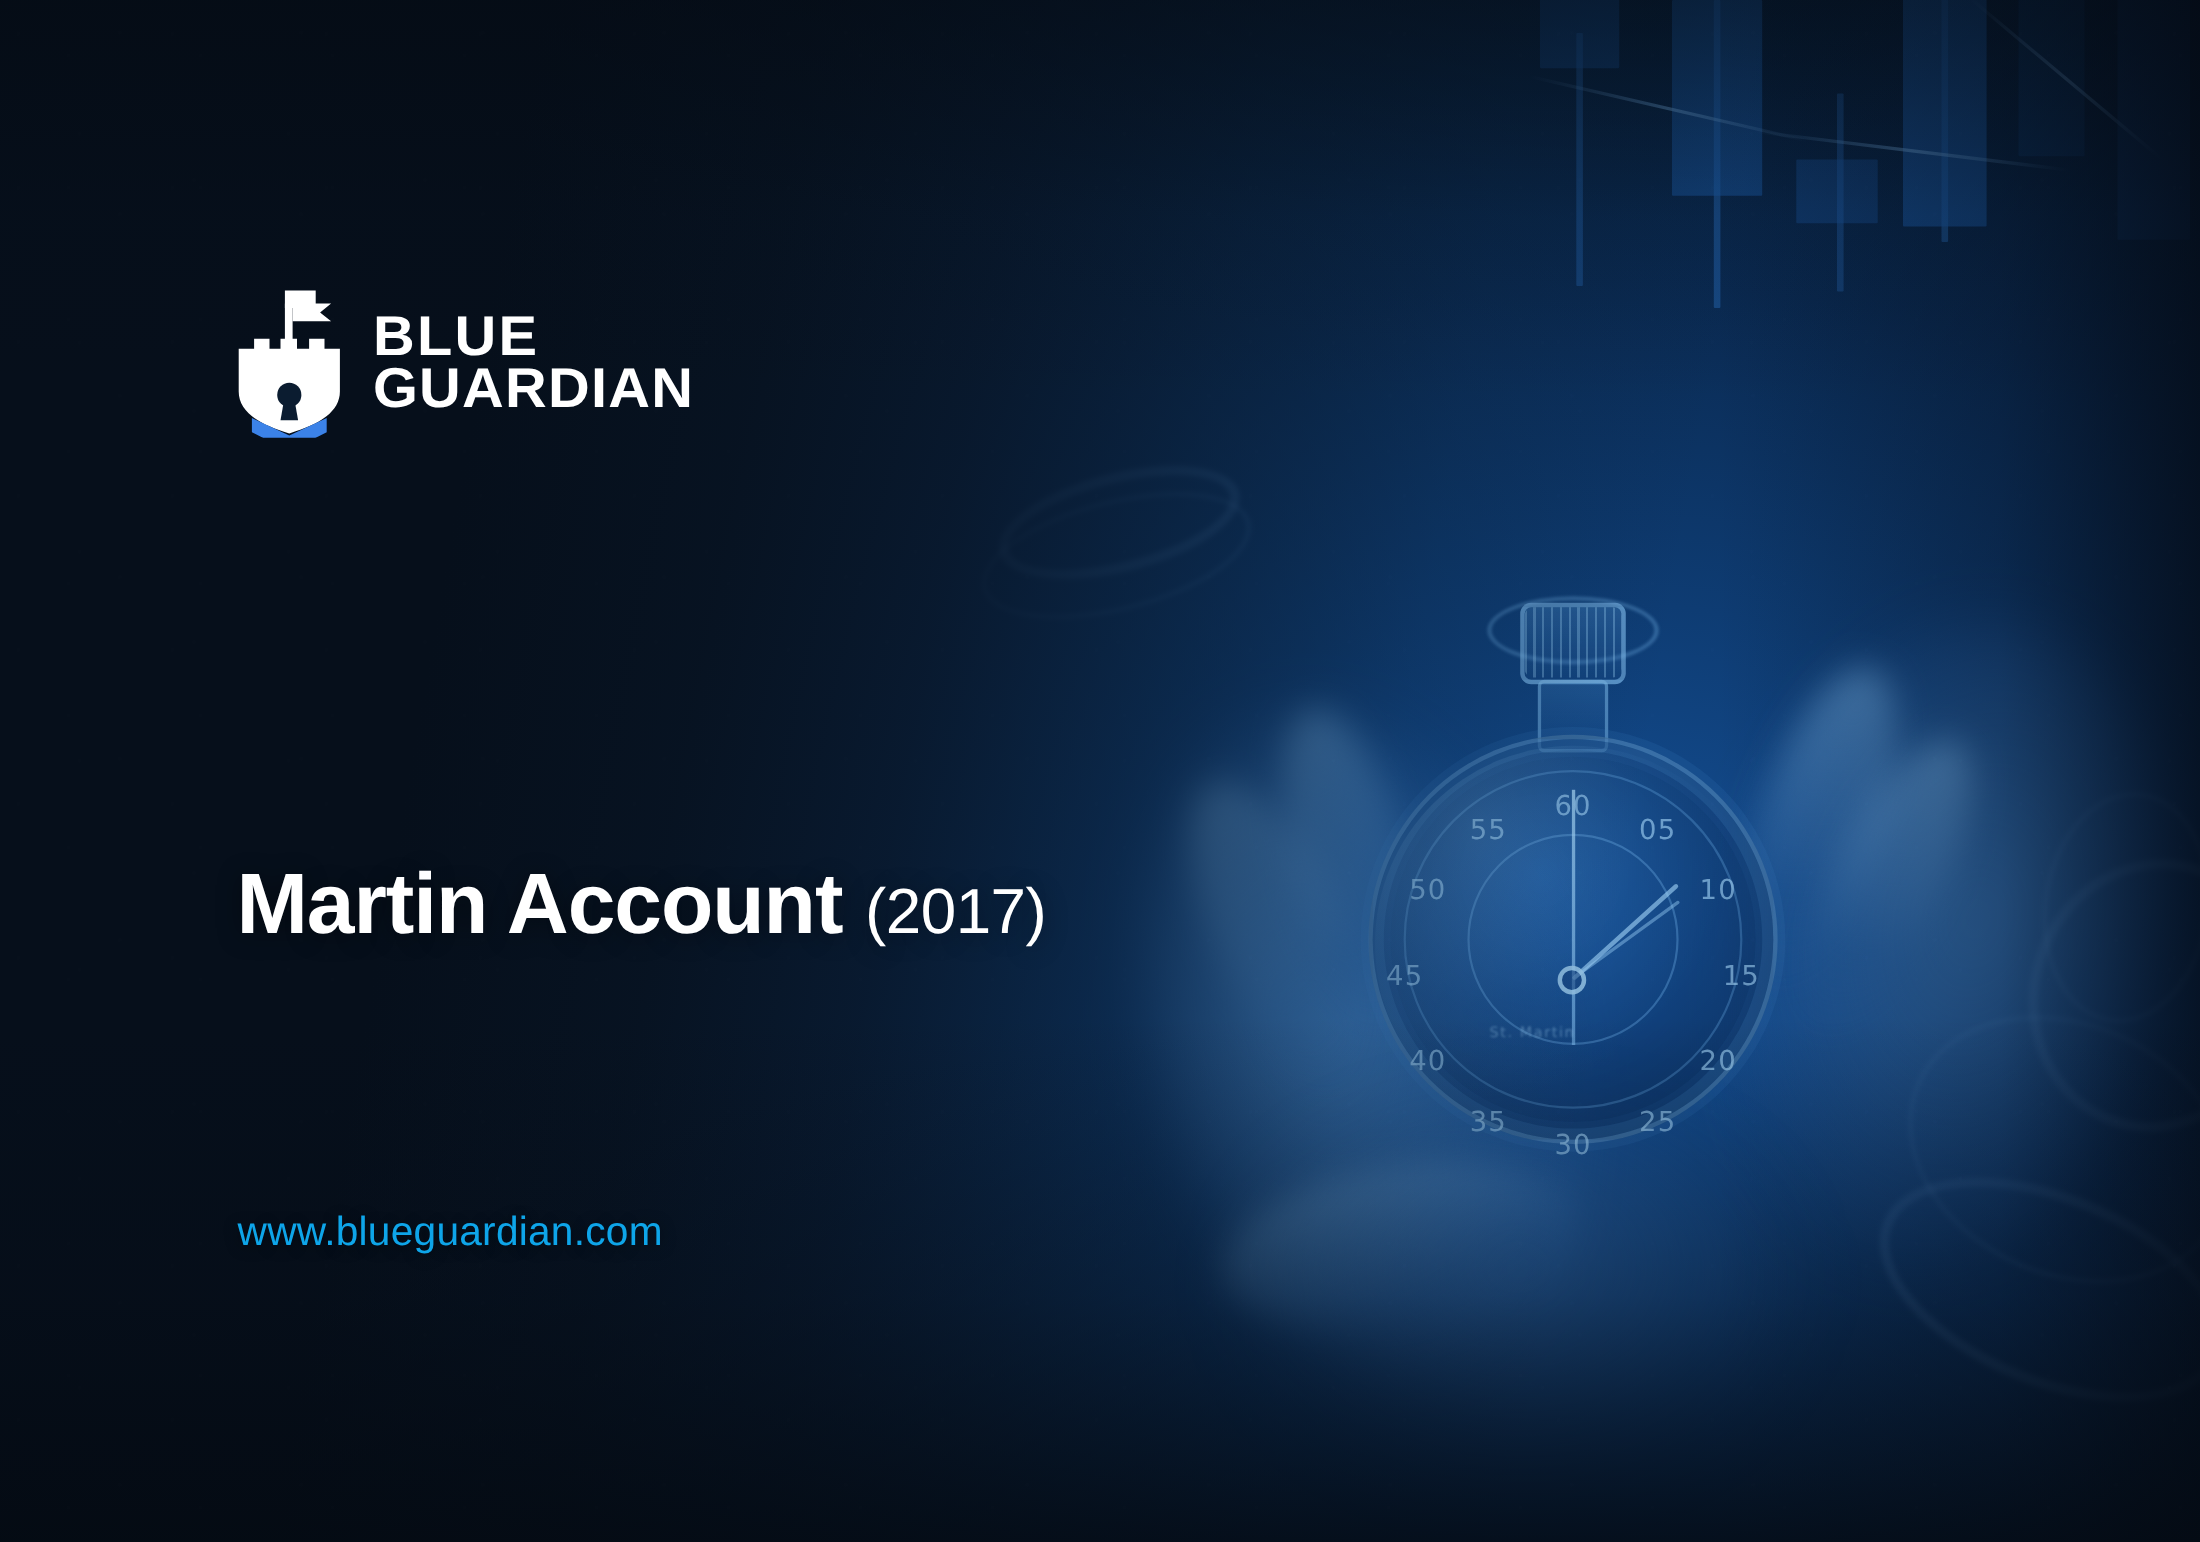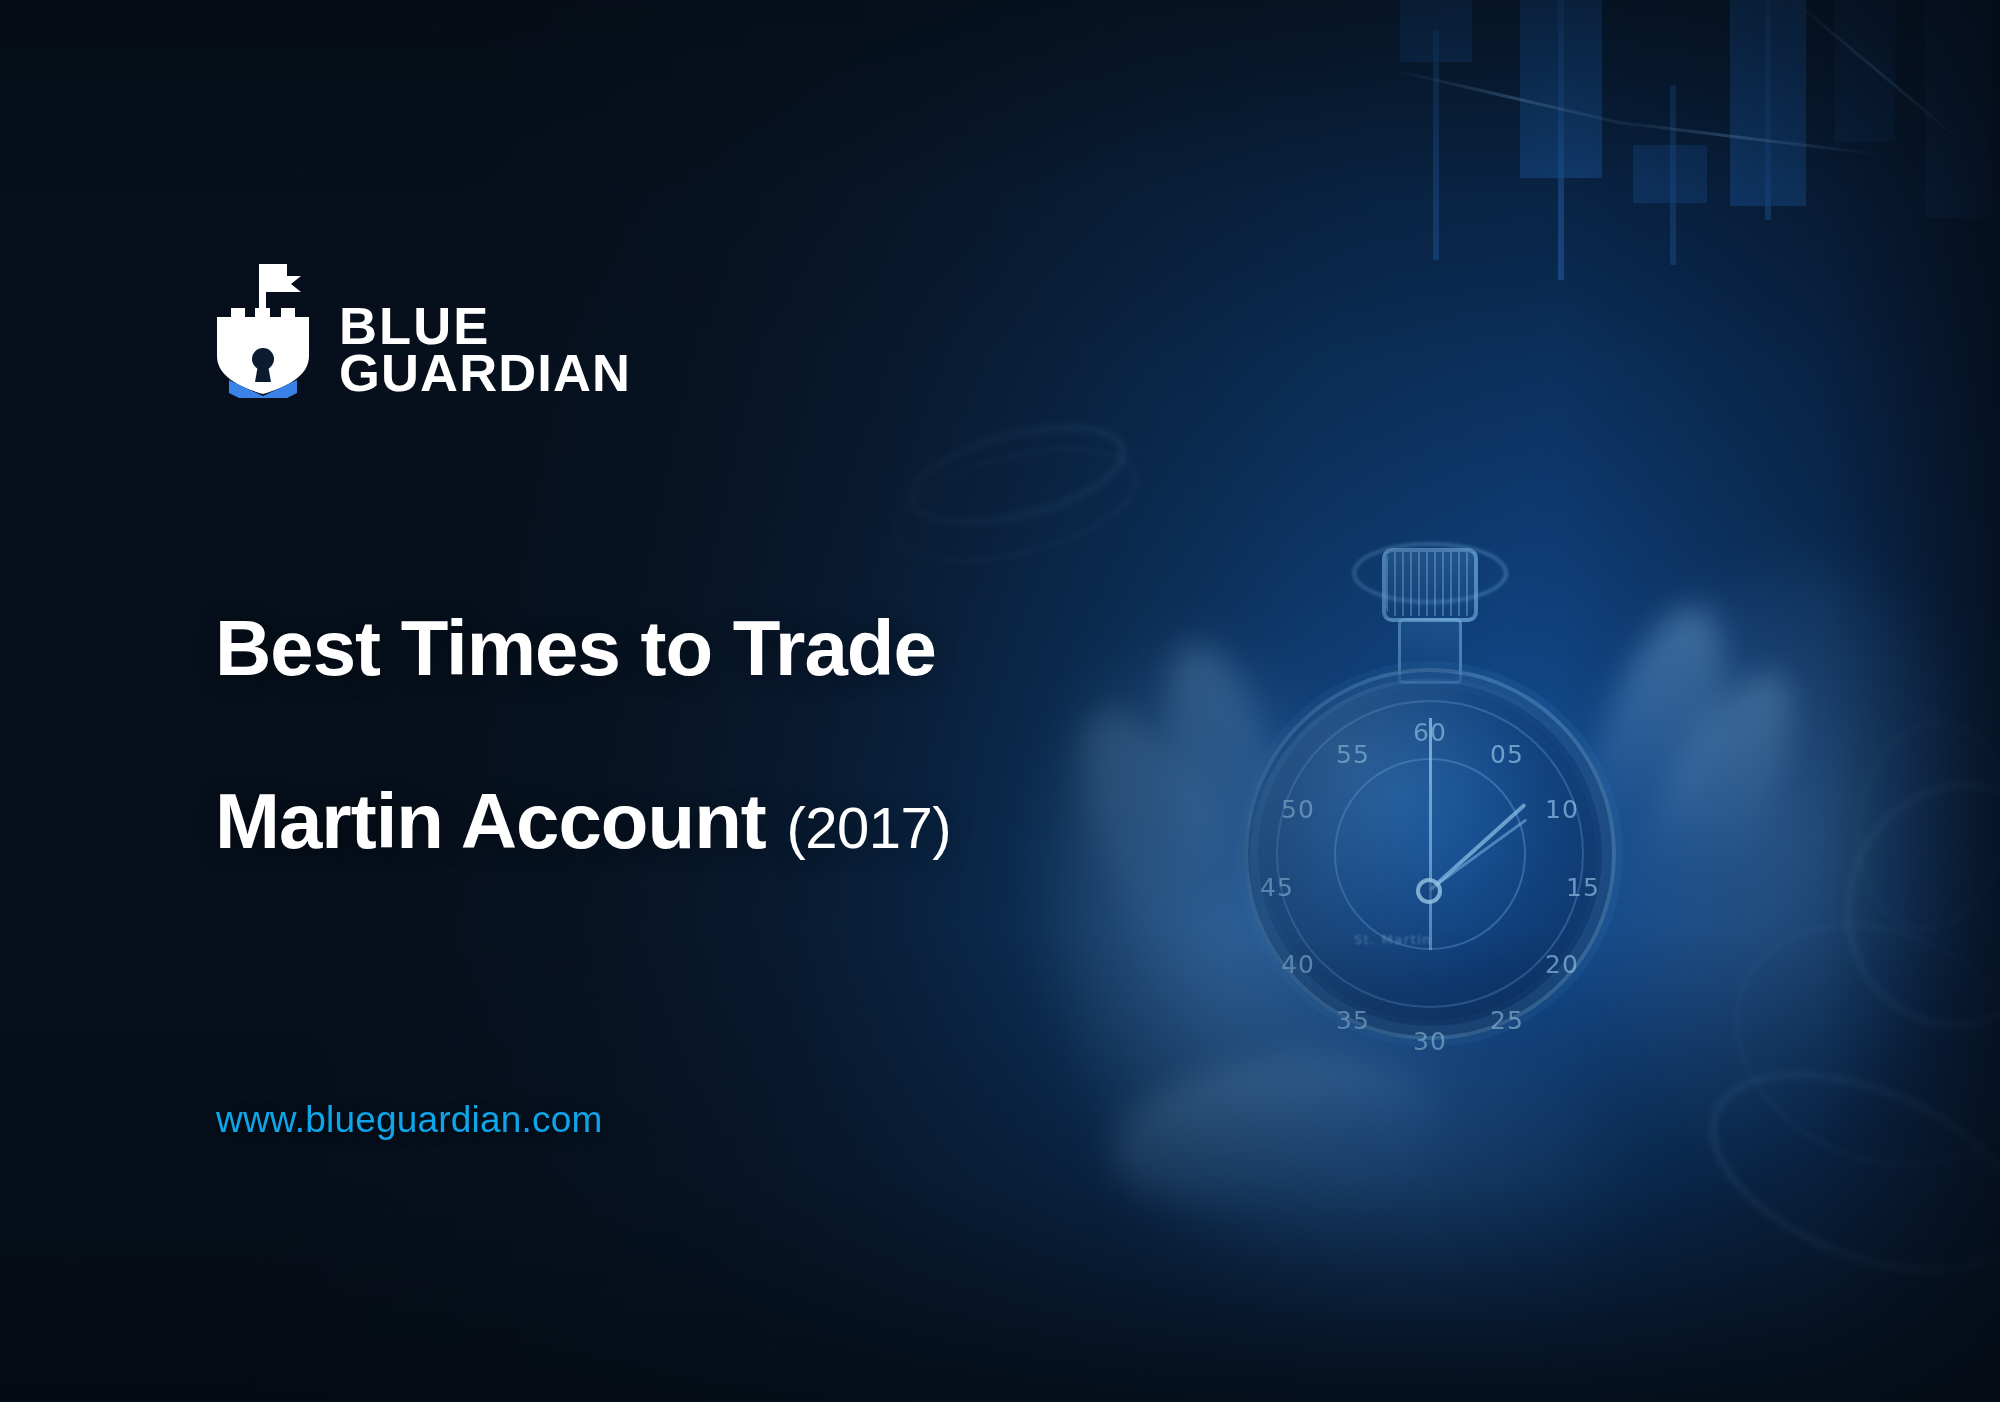--- a/index.html
+++ b/index.html
@@ -177,21 +177,21 @@
     color:rgba(170,218,250,.42);
     filter:blur(.8px);
   }
   .watch-glare{
     position:absolute; left:20px; top:118px; width:360px; height:360px;
     border-radius:50%;
     background:radial-gradient(ellipse at 26% 20%, rgba(175,225,255,.17), rgba(120,190,240,.04) 40%, rgba(0,0,0,0) 62%);
   }
 
   
-  .logo{ position:absolute; left:215px; top:262px; display:flex; align-items:flex-end; gap:28px; }
+  .logo{ position:absolute; left:215px; top:262px; display:flex; align-items:center; gap:28px; }
   .logo-mark{ width:96px; height:136px; position:relative; }
   .logo-words{ display:flex; flex-direction:column; line-height:.92; }
   .logo-word{
     color:#ffffff;
     font-family:"Liberation Sans", sans-serif;
     font-weight:700;
     font-size:51px;
     letter-spacing:2.0px;
     transform:scaleX(1.03);
     transform-origin:left center;
@@ -328,20 +328,20 @@
         <path d="M14 118 L48 134 L82 118 L82 131 L48 148 L14 131 Z" fill="#3b82e8"></path>
       </svg>
     </div>
     <div class="logo-words">
       <span class="logo-word">BLUE</span>
       <span class="logo-word second">GUARDIAN</span>
     </div>
   </div>
 
   <h1 class="headline">
-    <span>Best Times to Trade</span><br>
+    <br>
     <br>
     <span>Martin Account </span><span class="year">(2017)</span>
   </h1>
 
   <div class="site-url">www.blueguardian.com</div>
 
 </div>
 
 </body></html>

